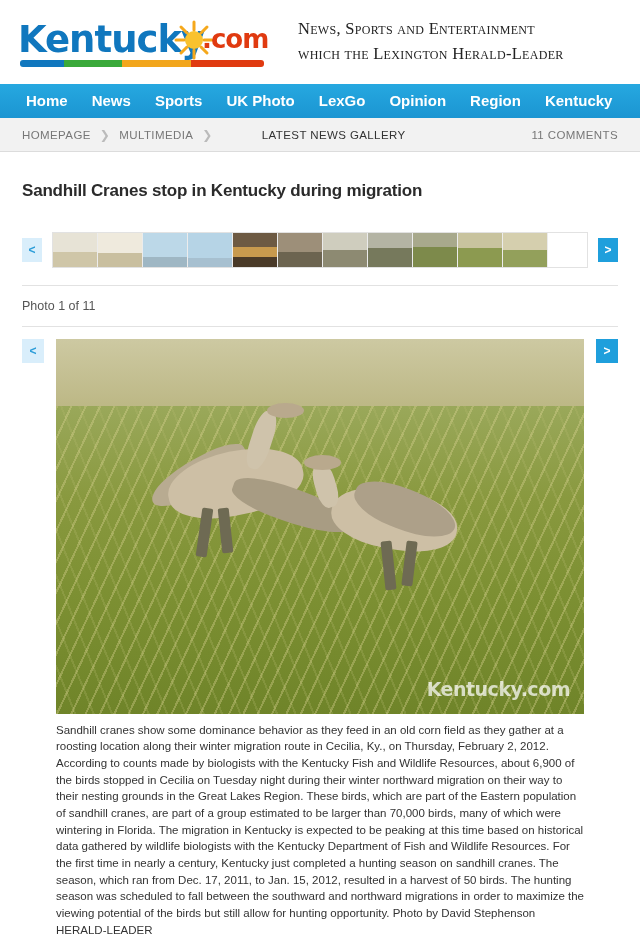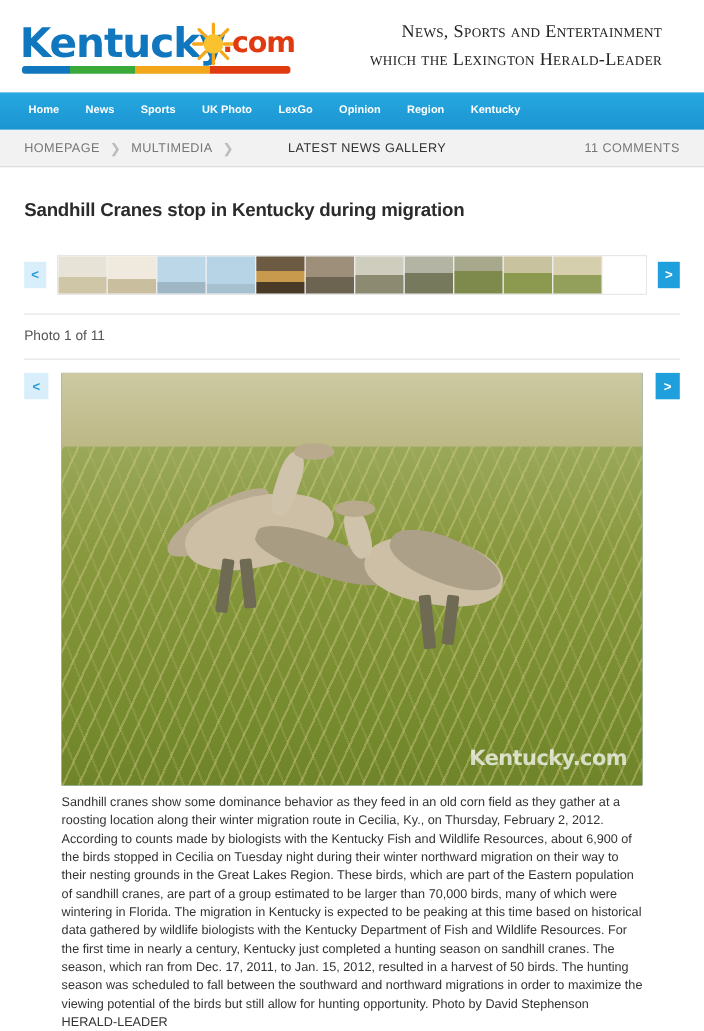--- a/index.html
+++ b/index.html
@@ -62,37 +62,37 @@
     border-radius: 3px;
   }
   .tagline {
     margin-left: 28px;
     font-family: "Liberation Serif", serif;
     font-size: 16.5px;
     color: #222;
     line-height: 1.5;
     letter-spacing: .3px;
     font-variant: small-caps;
-    text-align: right;
+    text-align: left;
     flex: 1;
     padding-right: 20px;
   }
 
   
   .navbar {
     background: #1f9fdc;
     background: linear-gradient(to bottom,#26a8e0,#1b95d2);
     height: 34px;
     display: flex;
     align-items: center;
     padding: 0 14px;
   }
   .navbar a {
     color: #fff;
-    font-size: 10px;
+    font-size: 15px;
     font-weight: bold;
     text-decoration: none;
     padding: 0 12px;
     line-height: 34px;
     white-space: nowrap;
   }
 
   
   .crumbbar {
     height: 34px;
@@ -193,21 +193,21 @@
     margin-top: 0px;
     cursor: pointer;
   }
   .photo-arrow.light { background: #d9eefb; color: #2a9cd8; }
   .photo-col { flex: 1; padding: 0 12px; }
   .photo {
     width: 100%;
     height: 375px;
     position: relative;
     overflow: hidden;
-    background: #14532d;
+    background: #d946ef;
   }
   .ph-sky {
     position:absolute; left:0; top:0; width:100%; height:22%;
     background: linear-gradient(to bottom,#cdc9a2,#b9b47f);
   }
   .ph-field {
     position:absolute; left:0; top:18%; width:100%; height:82%;
     background: linear-gradient(to bottom,#9aa85a 0%, #89993f 30%, #7d9033 60%, #6f8429 100%);
   }
   .ph-field:after {

